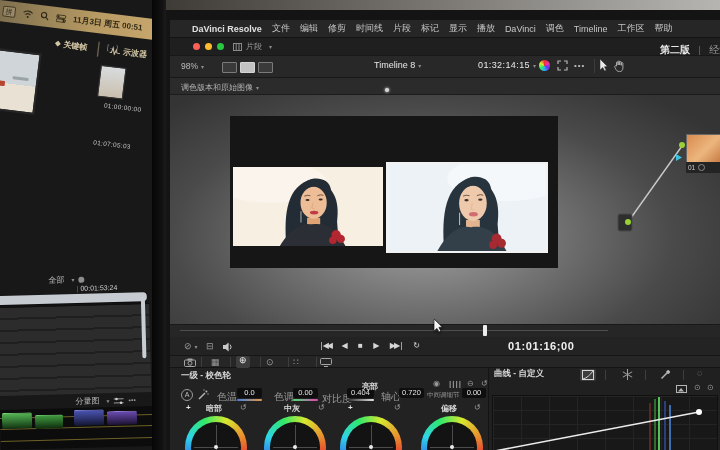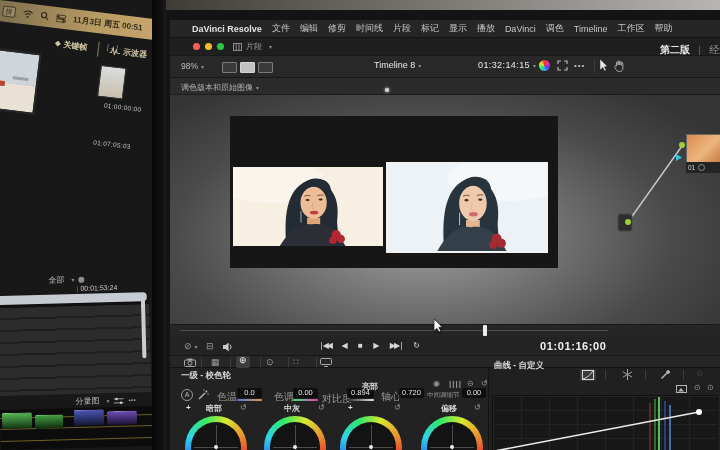--- a/index.html
+++ b/index.html
@@ -292,21 +292,21 @@
       <path d="M7 2.6 A3.4 3.4 0 0 1 7 7.4" fill="none" stroke="#c9c9c9" stroke-width="1"></path>
     </svg>
   <div class="abs" style="left:318px;top:339px;width:102px;display:flex;justify-content:space-between">
     <span class="tbtn" style="letter-spacing:-2px">❘◀◀</span>
     <span class="tbtn">◀</span>
     <span class="tbtn">■</span>
     <span class="tbtn">▶</span>
     <span class="tbtn" style="letter-spacing:-2px">▶▶❘</span>
     <span class="tbtn">↻</span>
   </div>
-  <span class="abs f11 bold" style="left:540px;top:340px;color:#f0f0f0;letter-spacing:.6px">01:01:16;00</span>
+  <span class="abs f11 bold" style="left:508px;top:340px;color:#f0f0f0;letter-spacing:.6px">01:01:16;00</span>
 
   <div class="bar palstrip">
     <span class="vdiv" style="left:31px"></span>
     <span class="vdiv" style="left:60px"></span>
     <span class="vdiv" style="left:90px"></span>
     <span class="vdiv" style="left:118px"></span>
     <span class="vdiv" style="left:146px"></span>
   </div>
   <svg class="abs" style="left:184px;top:358px" width="12" height="9" viewBox="0 0 12 9">
       <rect x="0.5" y="2" width="11" height="6.5" rx="1" fill="none" stroke="#a5a5a5"></rect>
@@ -341,21 +341,21 @@
 
   <span class="abs f75 dim" style="left:217px;top:390px">色温</span>
   <span class="valbox" style="left:237px;top:388px;width:25px">0.0</span>
   <span class="uline" style="left:237px;top:399px;width:25px;background:linear-gradient(90deg,#3f7fe8,#e8973f)"></span>
 
   <span class="abs f75 dim" style="left:274px;top:390px">色调</span>
   <span class="valbox" style="left:293px;top:388px;width:25px">0.00</span>
   <span class="uline" style="left:293px;top:399px;width:25px;background:linear-gradient(90deg,#3fe86a,#e83fb8)"></span>
 
   <span class="abs f75 dim" style="left:322px;top:392px">对比度</span>
-  <span class="valbox" style="left:347px;top:388px;width:27px">0.894</span>
+  <span class="valbox" style="left:347px;top:388px;width:27px">0.404</span>
   <span class="uline" style="left:347px;top:399px;width:27px;background:linear-gradient(90deg,#2a2a2a,#e8e8e8)"></span>
 
   <span class="abs f75 dim" style="left:381px;top:390px">轴心</span>
   <span class="valbox" style="left:399px;top:388px;width:25px">0.720</span>
 
   <span class="abs f6 dim" style="left:427px;top:391px">中间调细节</span>
   <span class="valbox" style="left:462px;top:388px;width:24px">0.00</span>
 
   <span class="abs f8 bold bright" style="left:186px;top:403px">+</span>
   <span class="abs f8 bold" style="left:206px;top:403px;color:#d8d8d8">暗部</span>
@@ -409,21 +409,21 @@
       </g>
     </svg>
   <span class="abs vdiv" style="left:645px;top:370px"></span>
   <svg class="abs" style="left:660px;top:369px" width="11" height="11" viewBox="0 0 11 11">
       <line x1="1.5" y1="9.5" x2="7" y2="4" stroke="#b5b5b5" stroke-width="1.4"></line>
       <rect x="6.4" y="1.2" width="3.4" height="3.4" rx="1" transform="rotate(45 8 3)" fill="#b5b5b5"></rect>
     </svg>
   <span class="abs vdiv" style="left:683px;top:370px"></span>
   <span class="abs f9 dim" style="left:697px;top:368px">◌</span>
 
-  <span class="abs f85 bold" style="left:494px;top:360px;color:#dadada">曲线 - 自定义</span>
+  <span class="abs f85 bold" style="left:494px;top:368px;color:#dadada">曲线 - 自定义</span>
   <svg class="abs" style="left:676px;top:385px" width="11" height="8" viewBox="0 0 11 8">
       <rect x="0.5" y="0.5" width="10" height="7" fill="none" stroke="#b5b5b5"></rect>
       <polygon points="2,6.5 5,3 8,6.5" fill="#b5b5b5"></polygon>
     </svg>
   <span class="abs f8 dim" style="left:694px;top:383px">⊙</span>
   <span class="abs f8 dim" style="left:707px;top:383px">⊙</span>
 
   <div class="graph">
     <span class="hist" style="left:156px;width:2px;height:48px;background:#5d2626"></span>
     <span class="hist" style="left:161px;width:2px;height:52px;background:#2f6e31"></span>

